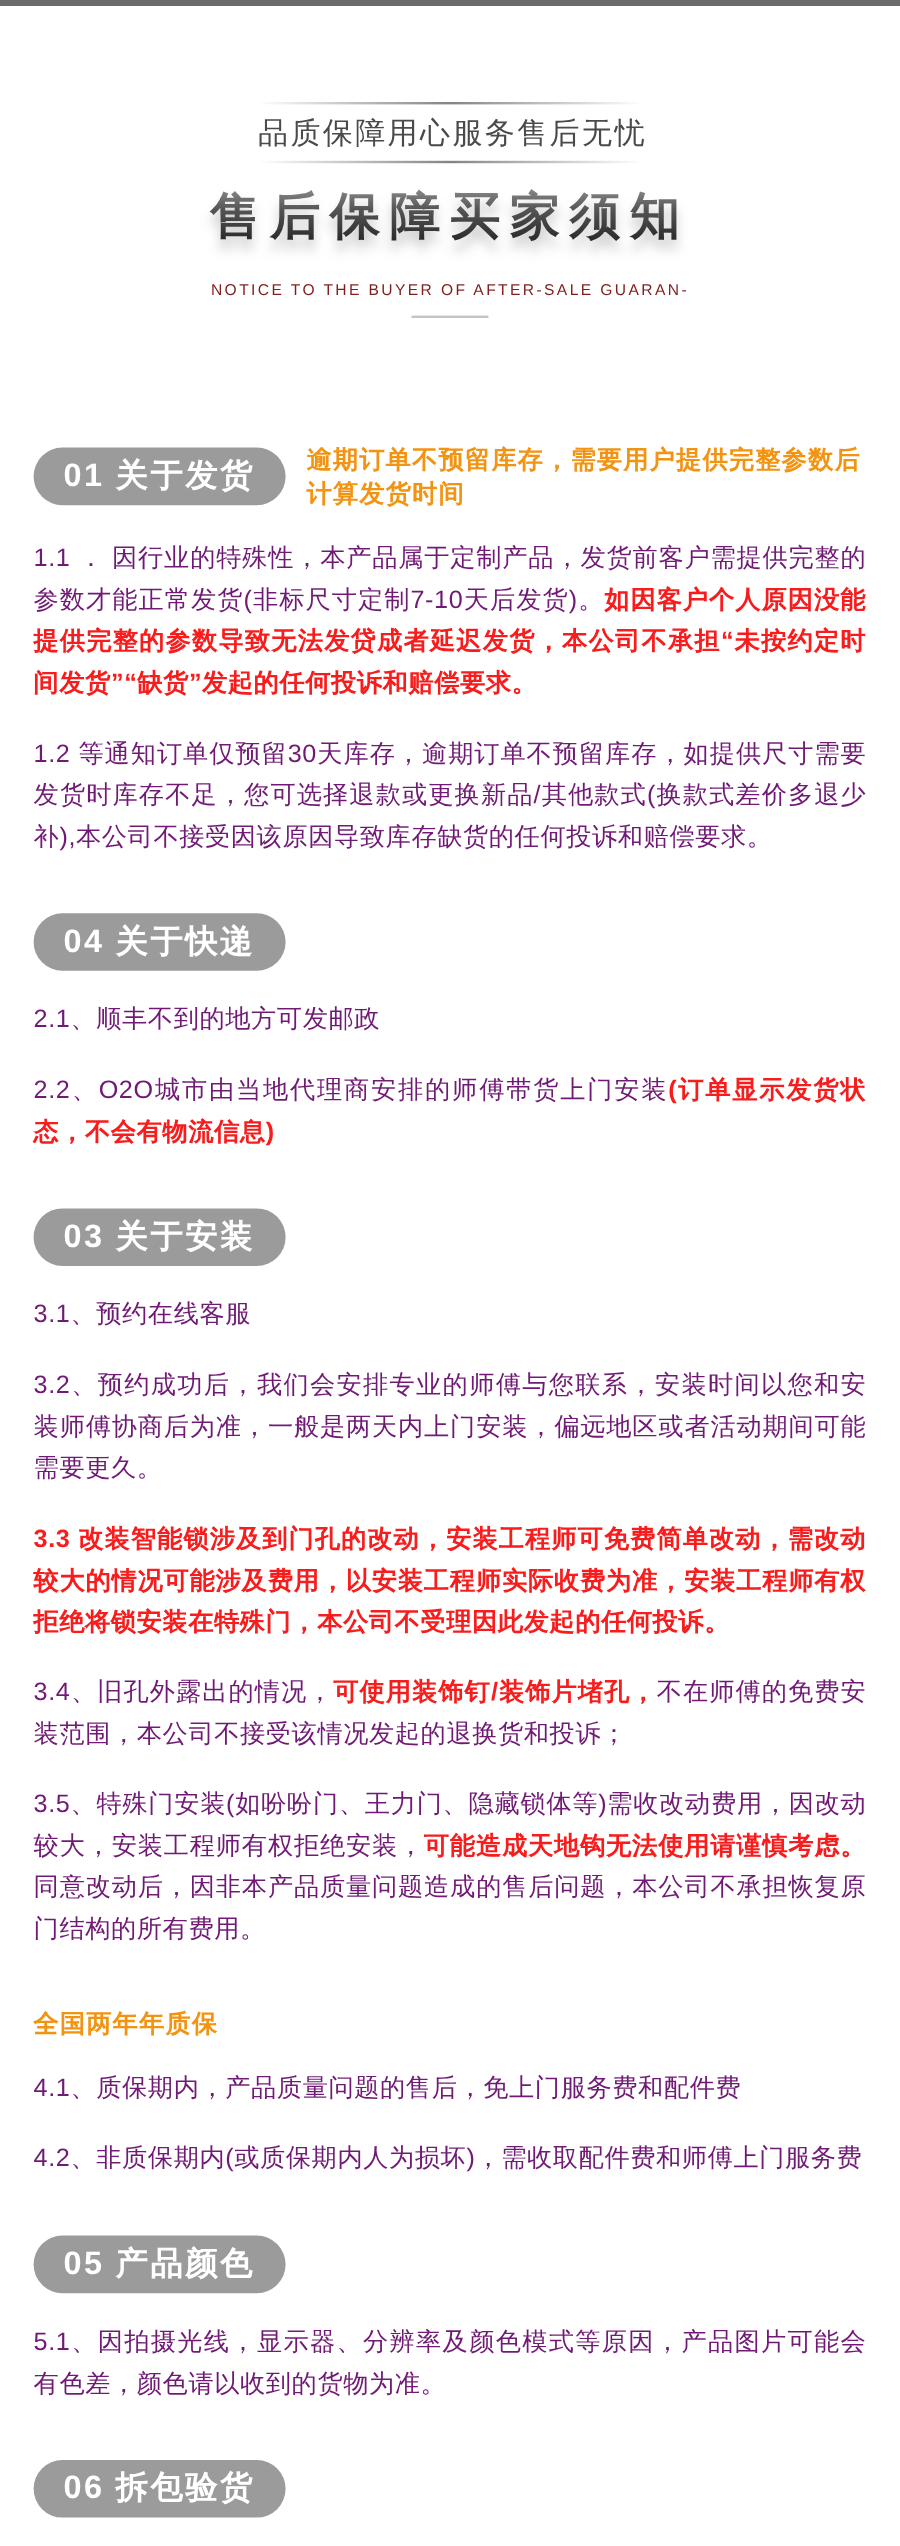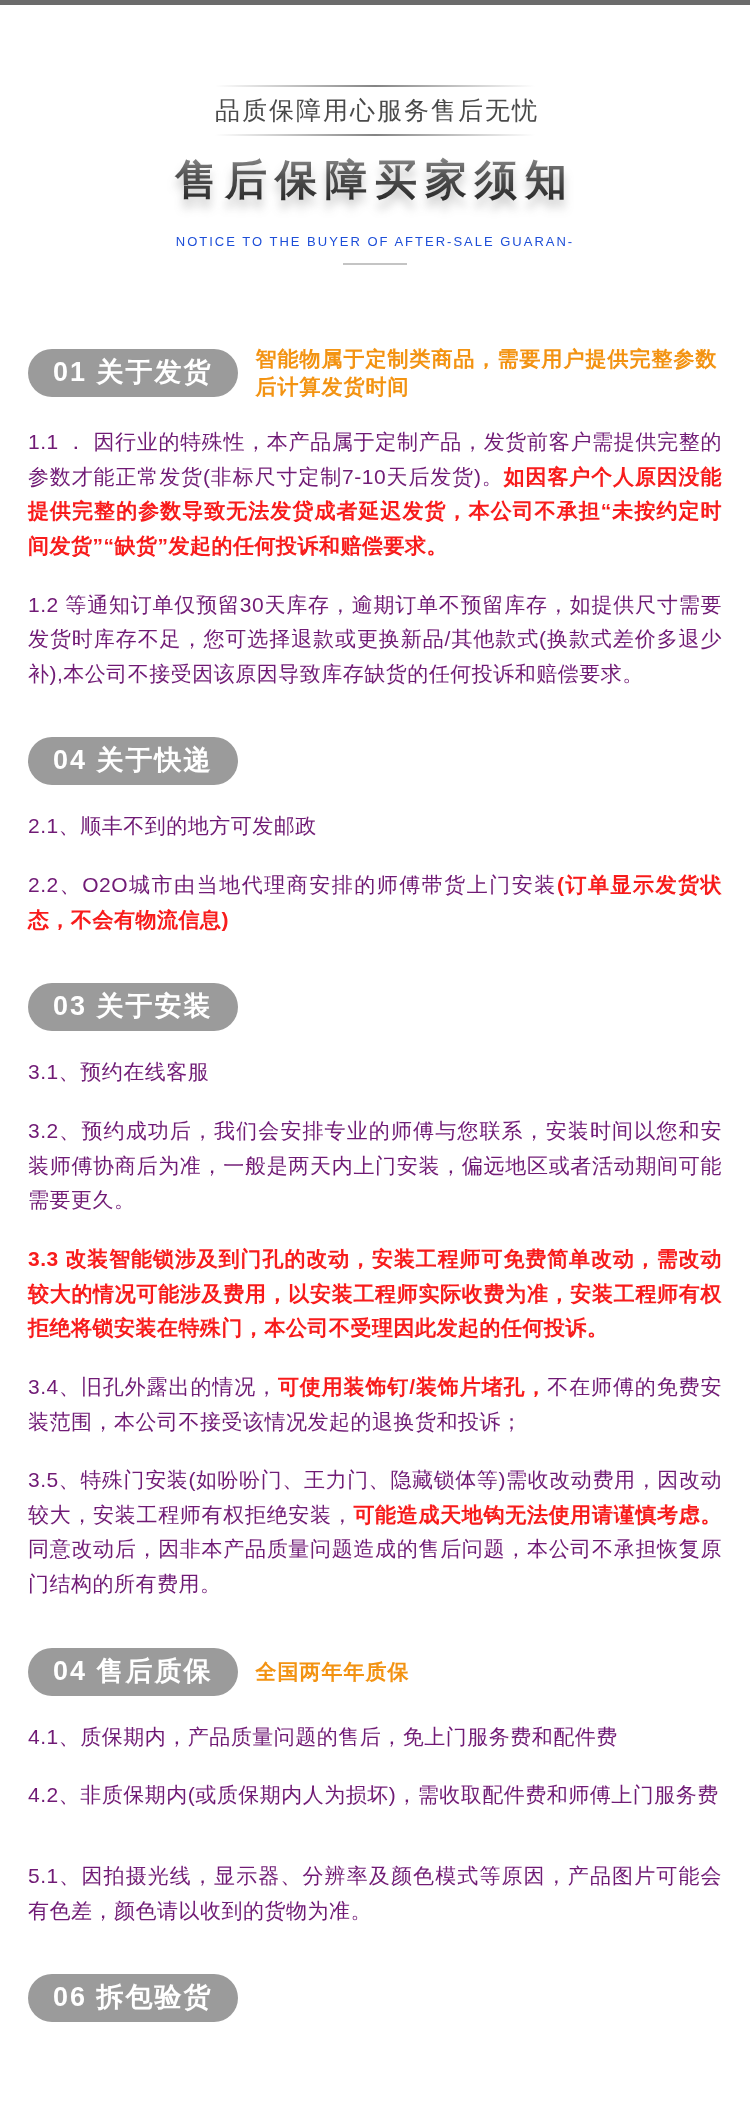--- a/index.html
+++ b/index.html
@@ -40,33 +40,33 @@
     white-space: nowrap;
     background: linear-gradient(180deg, #9a9a9a 0%, #555555 40%, #1e1e1e 100%);
     -webkit-background-clip: text;
     background-clip: text;
     color: transparent;
     filter: drop-shadow(0 9px 5px rgba(60,60,60,0.28));
   }
   .subtitle-en {
     margin-top: 26px;
     font-size: 13px;
-    color: #1d4ed8;
+    color: #7f1d1d;
     letter-spacing: 2px;
   }
   .en-underline {
     width: 64px;
     height: 2px;
     background: #c4c4c4;
     margin: 14px auto 0;
   }
   
   main { padding: 0 28px; }
   section { margin-top: 46px; }
-  section.first { margin-top: 80px; }
+  section.first { margin-top: 104px; }
   .badge-row { display: flex; align-items: center; gap: 18px; }
   .badge {
     display: inline-block;
     background: #9b9b9b;
     color: #ffffff;
     font-size: 27px;
     font-weight: bold;
     letter-spacing: 2px;
     padding: 5px 25px 7px;
     border-radius: 999px;
@@ -103,21 +103,21 @@
   <h1 class="main-title">售后保障买家须知</h1>
   <div class="subtitle-en">NOTICE TO THE BUYER OF AFTER-SALE GUARAN-</div>
   <div class="en-underline"></div>
 </header>
 
 <main>
 
   <section class="first">
     <div class="badge-row">
       <span class="badge">01 关于发货</span>
-      <span class="annotation">智能物属于定制类商品，需要用户提供完整参数后计算发货时间</span>
+      <span class="annotation">逾期订单不预留库存，需要用户提供完整参数后计算发货时间</span>
     </div>
     <p class="para"><span class="t-normal">1.1 ． 因行业的特殊性，本产品属于定制产品，发货前客户需提供完整的参数才能正常发货(非标尺寸定制7-10天后发货)。</span><span class="t-red">如因客户个人原因没能提供完整的参数导致无法发贷成者延迟发货，本公司不承担“未按约定时间发货”“缺货”发起的任何投诉和赔偿要求。</span></p>
     <p class="para"><span class="t-normal">1.2  等通知订单仅预留30天库存，逾期订单不预留库存，如提供尺寸需要发货时库存不足，您可选择退款或更换新品/其他款式(换款式差价多退少补),本公司不接受因该原因导致库存缺货的任何投诉和赔偿要求。</span></p>
   </section>
 
   <section>
     <div class="badge-row">
       <span class="badge">04 关于快递</span>
     </div>
     <p class="para"><span class="t-normal">2.1、顺丰不到的地方可发邮政</span></p>
@@ -130,28 +130,30 @@
     </div>
     <p class="para"><span class="t-normal">3.1、预约在线客服</span></p>
     <p class="para"><span class="t-normal">3.2、预约成功后，我们会安排专业的师傅与您联系，安装时间以您和安装师傅协商后为准，一般是两天内上门安装，偏远地区或者活动期间可能需要更久。</span></p>
     <p class="para"><span class="t-red">3.3  改装智能锁涉及到门孔的改动，安装工程师可免费简单改动，需改动较大的情况可能涉及费用，以安装工程师实际收费为准，安装工程师有权拒绝将锁安装在特殊门，本公司不受理因此发起的任何投诉。</span></p>
     <p class="para"><span class="t-normal">3.4、旧孔外露出的情况，</span><span class="t-red">可使用装饰钉/装饰片堵孔，</span><span class="t-normal">不在师傅的免费安装范围，本公司不接受该情况发起的退换货和投诉；</span></p>
     <p class="para"><span class="t-normal">3.5、特殊门安装(如吩吩门、王力门、隐藏锁体等)需收改动费用，因改动较大，安装工程师有权拒绝安装，</span><span class="t-red">可能造成天地钩无法使用请谨慎考虑。</span><span class="t-normal">同意改动后，因非本产品质量问题造成的售后问题，本公司不承担恢复原门结构的所有费用。</span></p>
   </section>
 
   <section>
     <div class="badge-row">
-      <span class="badge">04 售后质保</span>
       <span class="annotation">全国两年年质保</span>
     </div>
     <p class="para"><span class="t-normal">4.1、质保期内，产品质量问题的售后，免上门服务费和配件费</span></p>
     <p class="para"><span class="t-normal">4.2、非质保期内(或质保期内人为损坏)，需收取配件费和师傅上门服务费</span></p>
   </section>
 
   <section>
+    <div class="badge-row">
+      <span class="badge">05 产品颜色</span>
+    </div>
     <p class="para"><span class="t-normal">5.1、因拍摄光线，显示器、分辨率及颜色模式等原因，产品图片可能会有色差，颜色请以收到的货物为准。</span></p>
   </section>
 
   <section>
     <div class="badge-row">
       <span class="badge">06 拆包验货</span>
     </div>
 
   </section>
 

